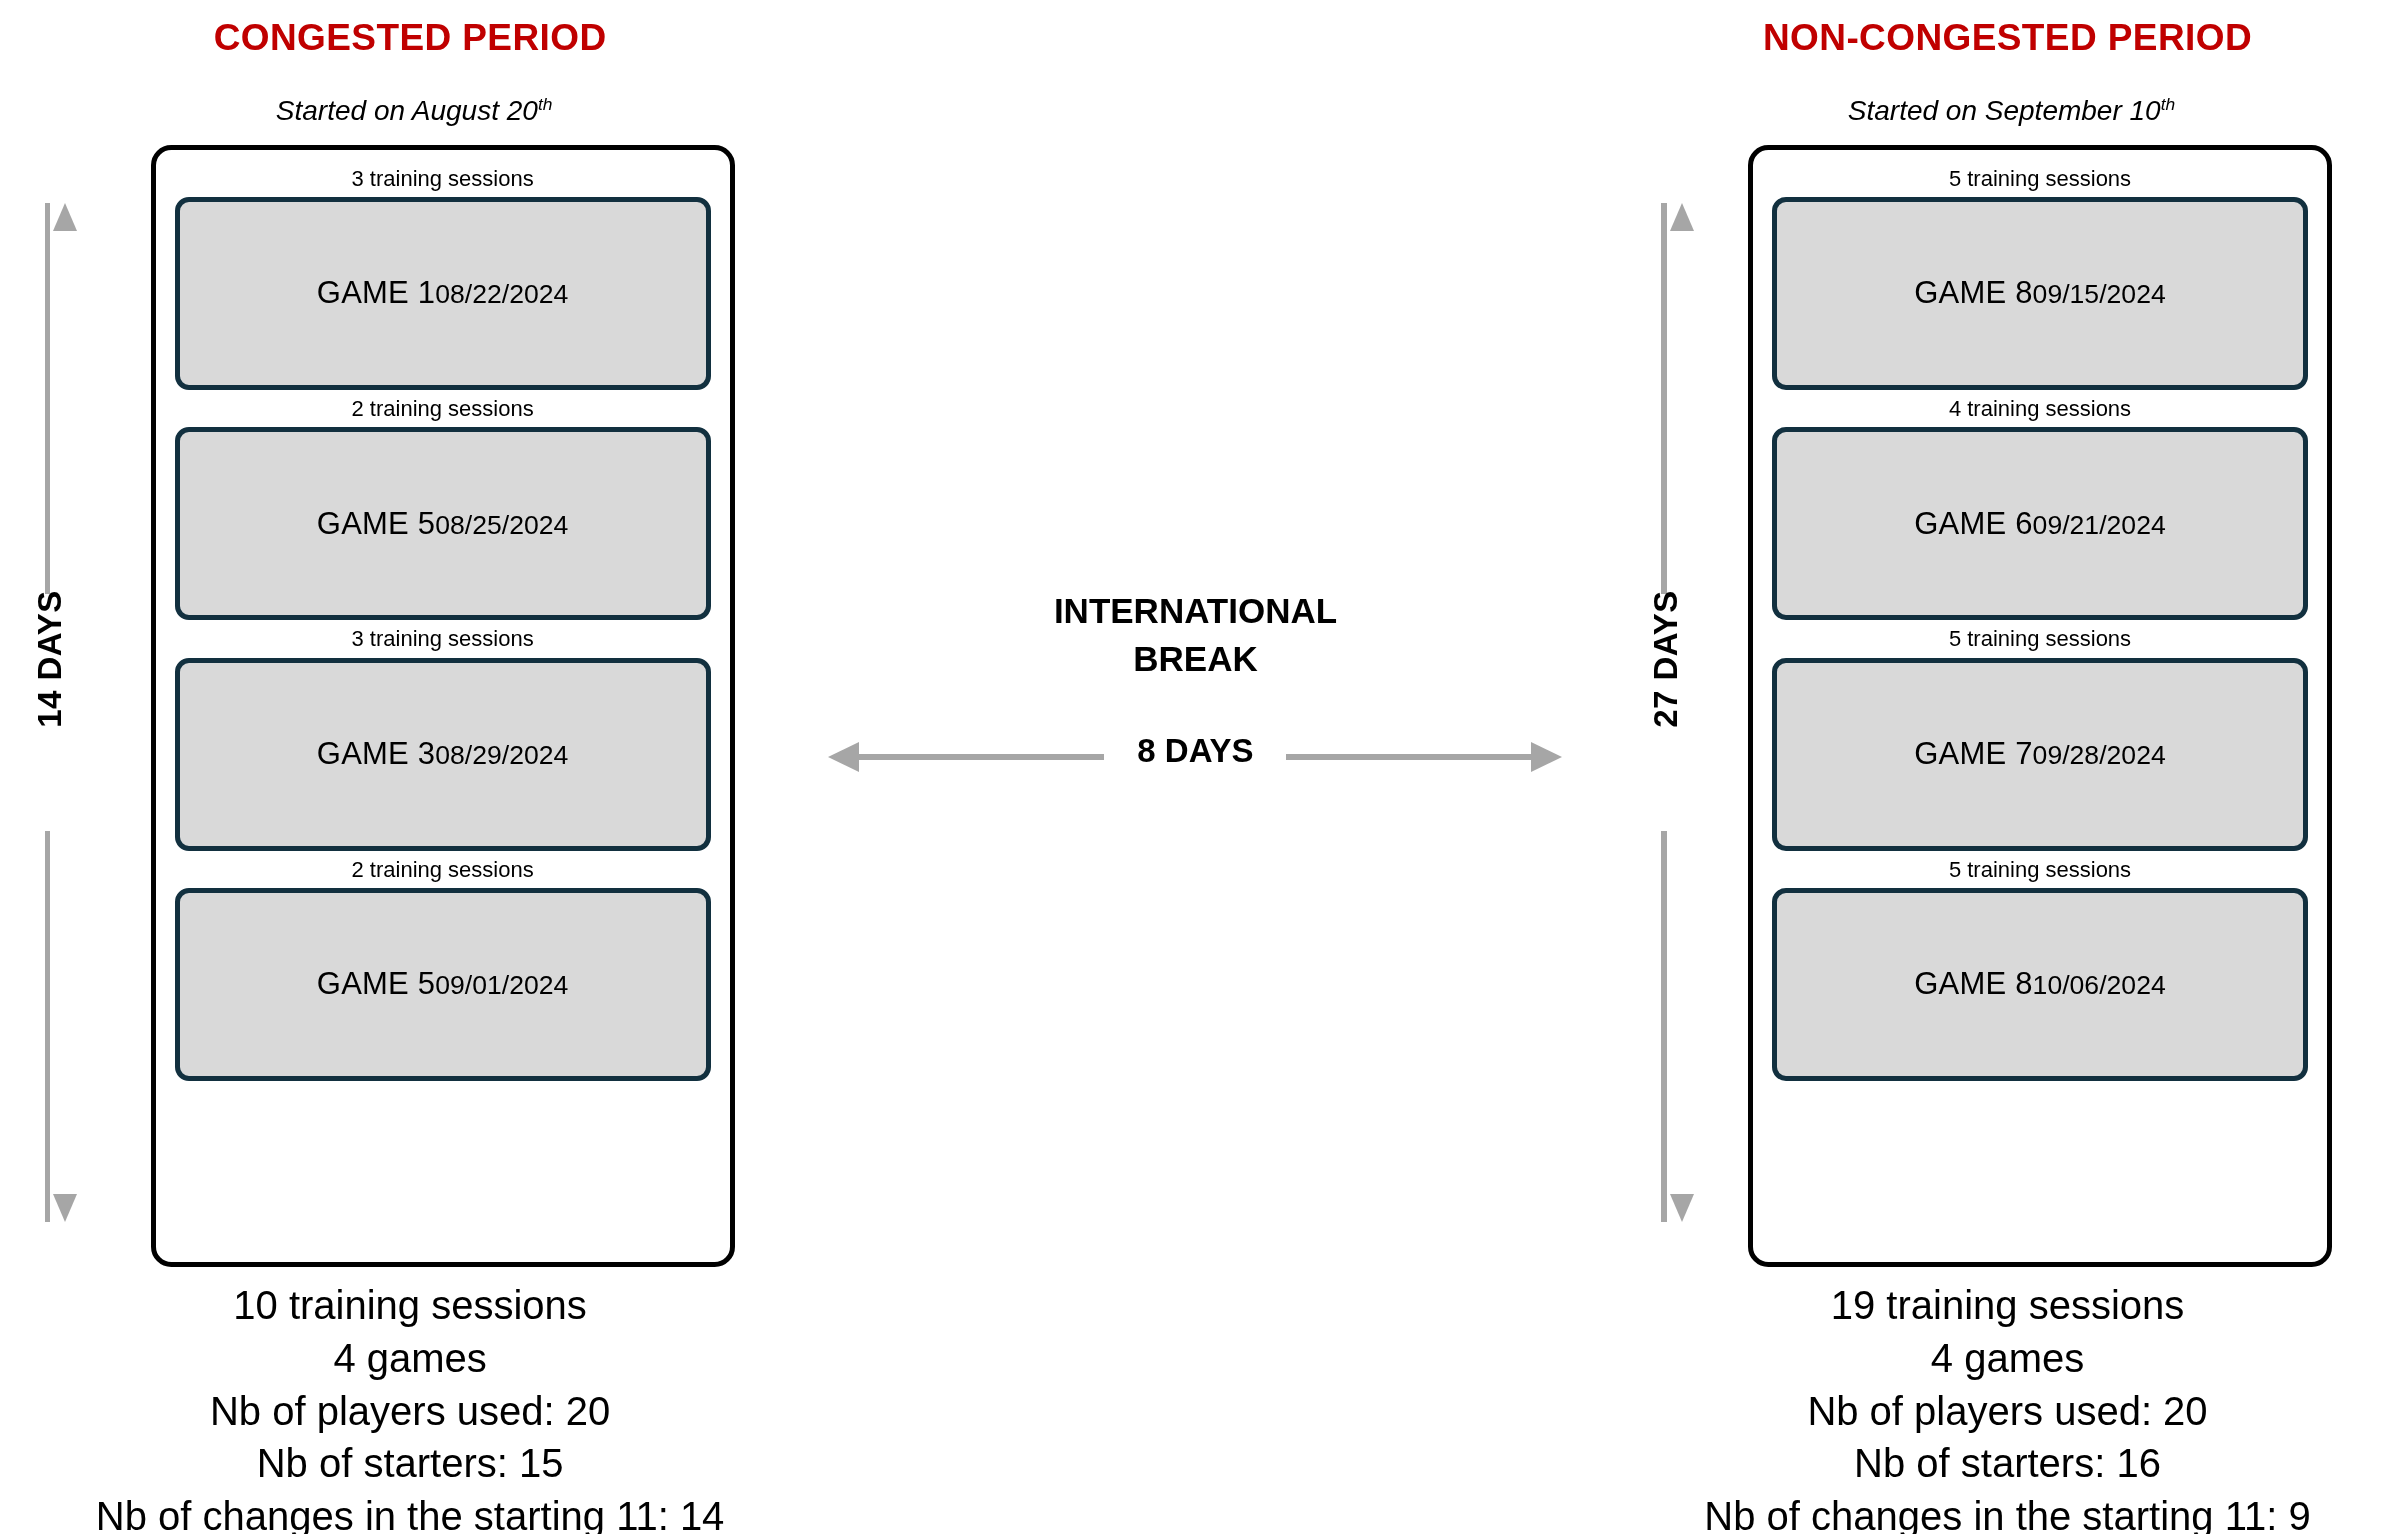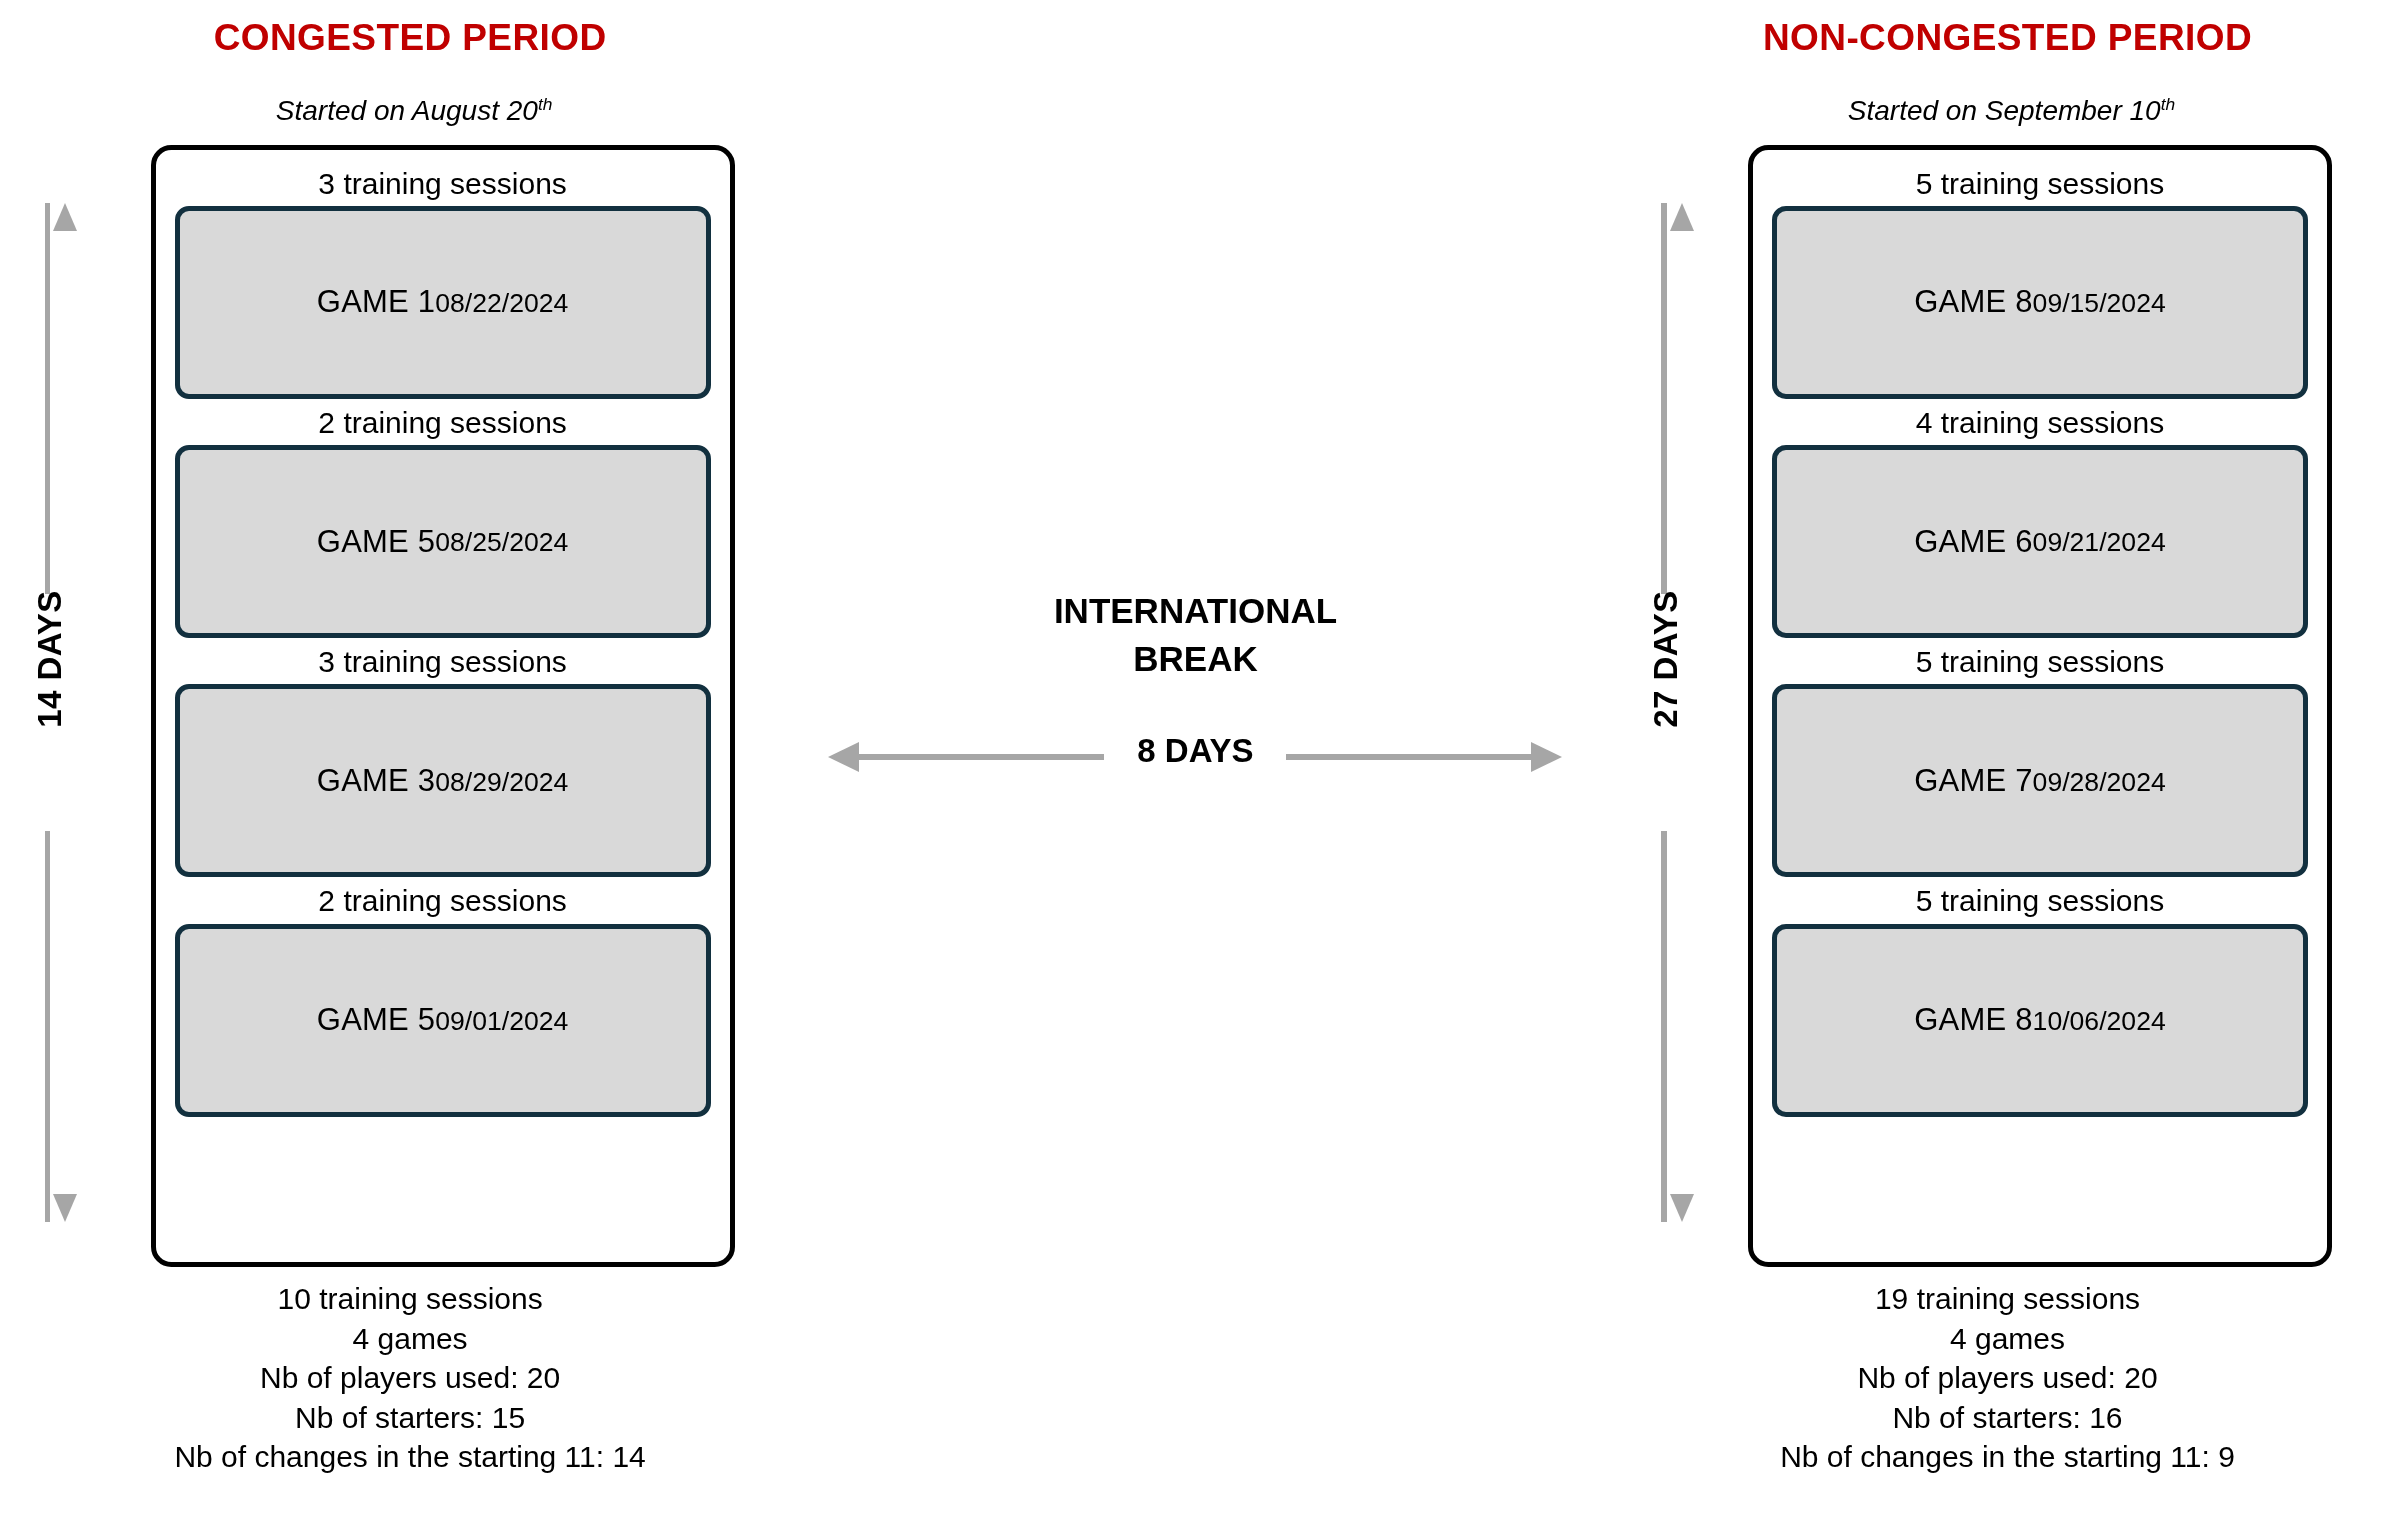--- a/index.html
+++ b/index.html
@@ -67,21 +67,21 @@
     border-radius: 20.3px;
     box-sizing: border-box;
     background: #ffffff;
     display: flex;
     flex-direction: column;
     justify-content: flex-start;
     padding: 10.2px 19px 10.2px 19px;
   }
 
   .training-label {
-    font-size: 30px;
+    font-size: 22px;
     text-align: center;
     line-height: 1.12;
     color: #000000;
     padding: 7px 0 5.5px 0;
     white-space: nowrap;
   }
 
   .game-box {
     background: #d9d9d9;
     border: 5.5px solid #12303f;
@@ -108,21 +108,21 @@
 
   
   .summary {
     position: absolute;
     top: 1279px;
     left: 0;
     width: 789px;
     text-align: center;
   }
   .summary-line {
-    font-size: 30px;
+    font-size: 40px;
     line-height: 1.32;
     color: #000000;
     white-space: nowrap;
   }
 
   
   .vaxis {
     position: absolute;
     top: 176px;
     width: 47px;

